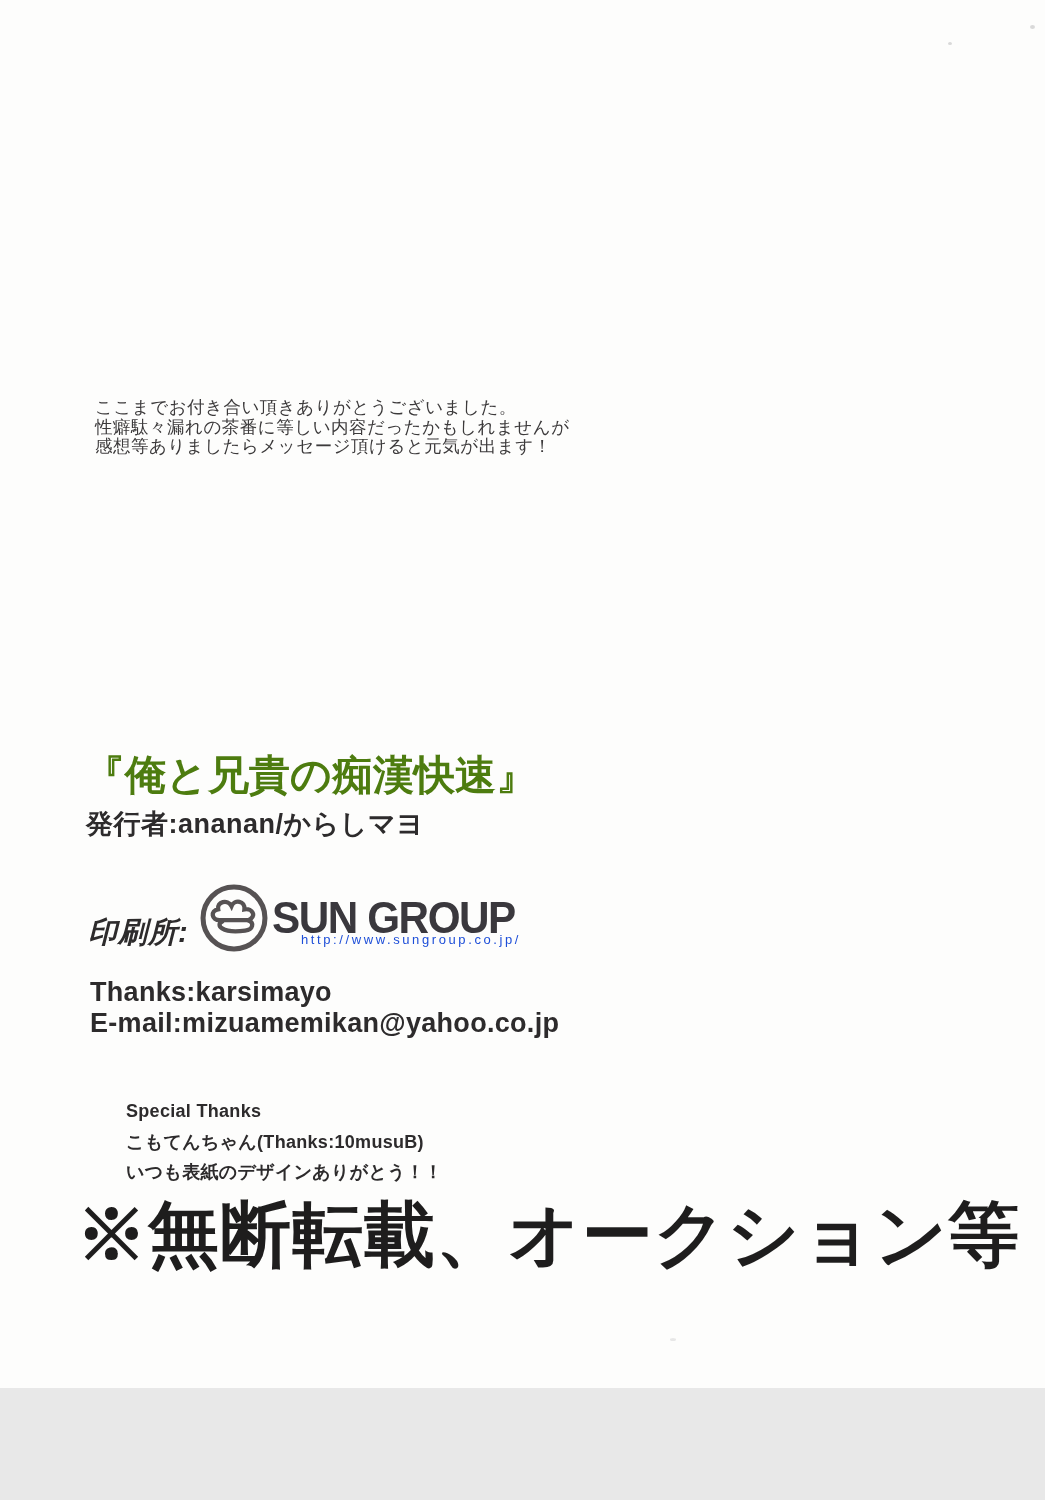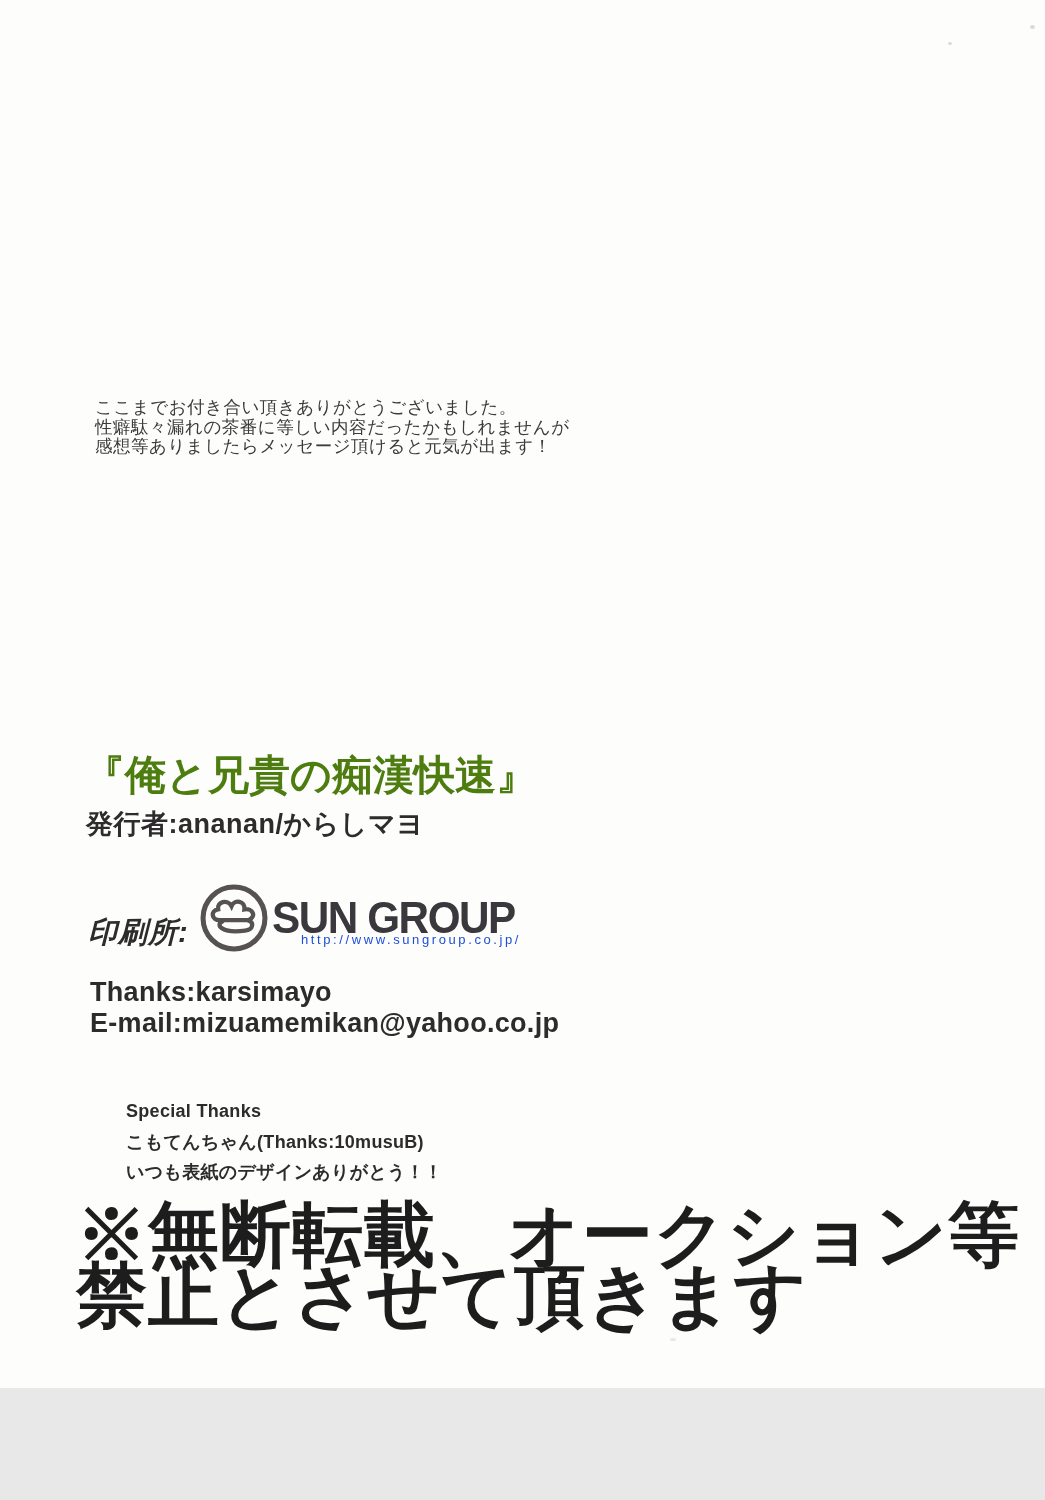--- a/index.html
+++ b/index.html
@@ -184,16 +184,15 @@
   </div>
 
   <div class="special-thanks">
     <div>Special Thanks</div>
     <div>こもてんちゃん(Thanks:10musuB)</div>
     <div>いつも表紙のデザインありがとう！！</div>
   </div>
 
   <div class="warning">
     <div>※無断転載、オークション等</div>
-    <div>禁止とさせて頂きます</div>
   </div>
 
 </div>
 
 </body></html>

